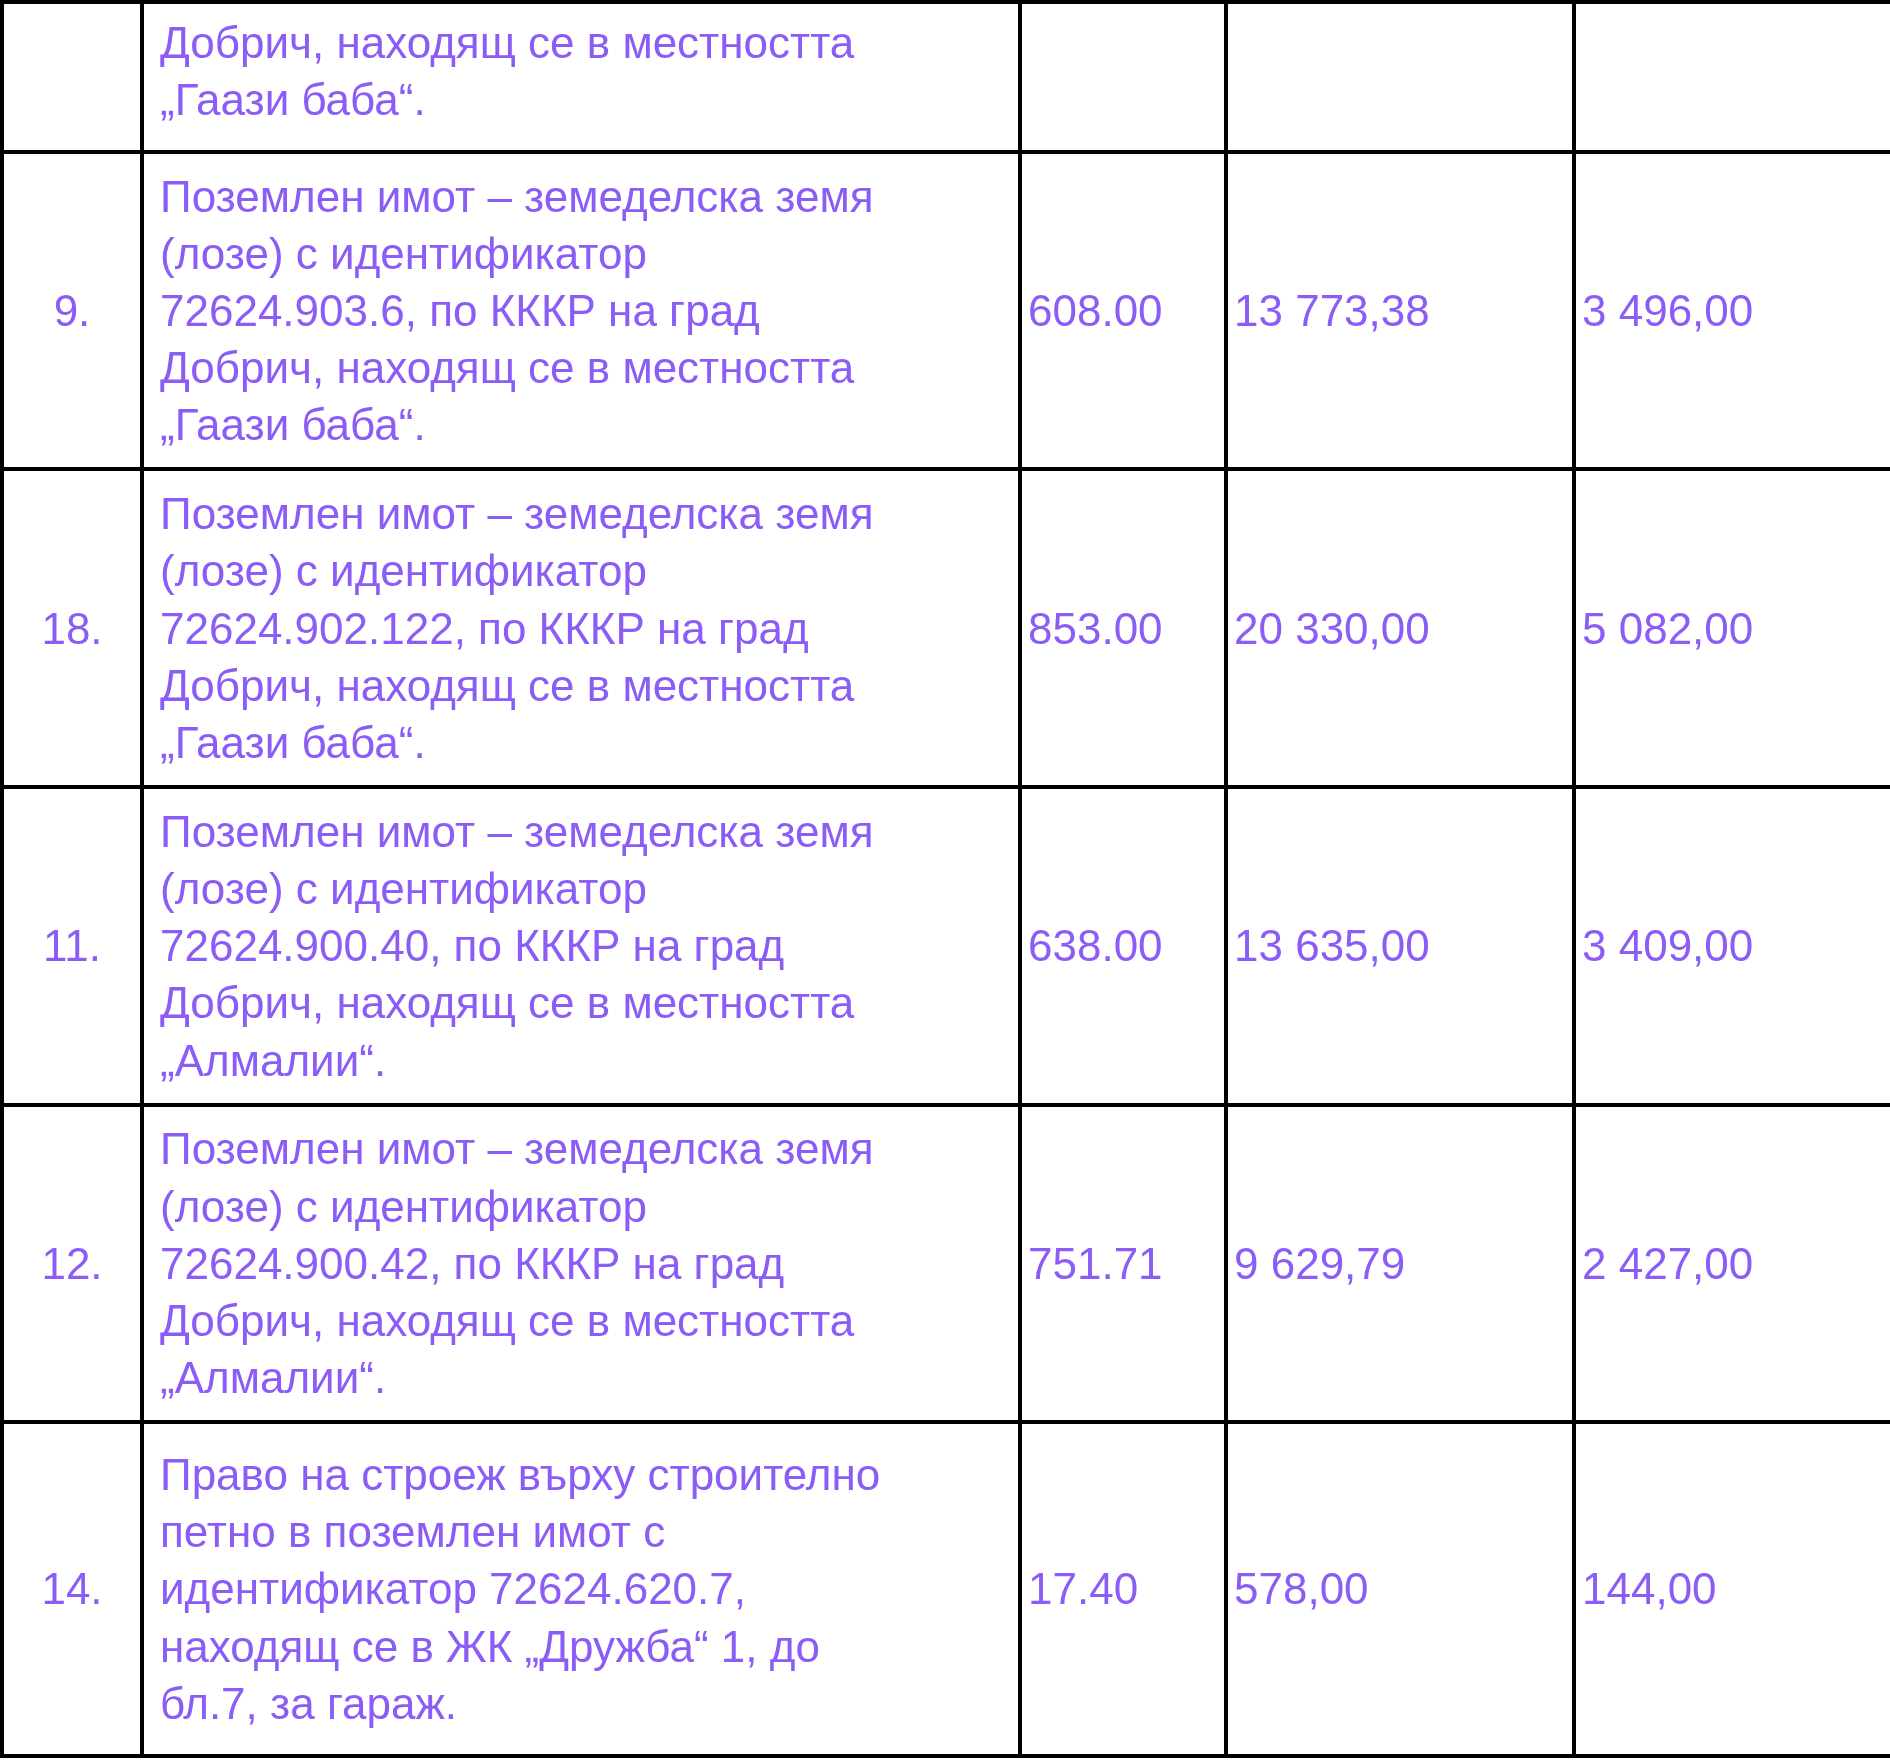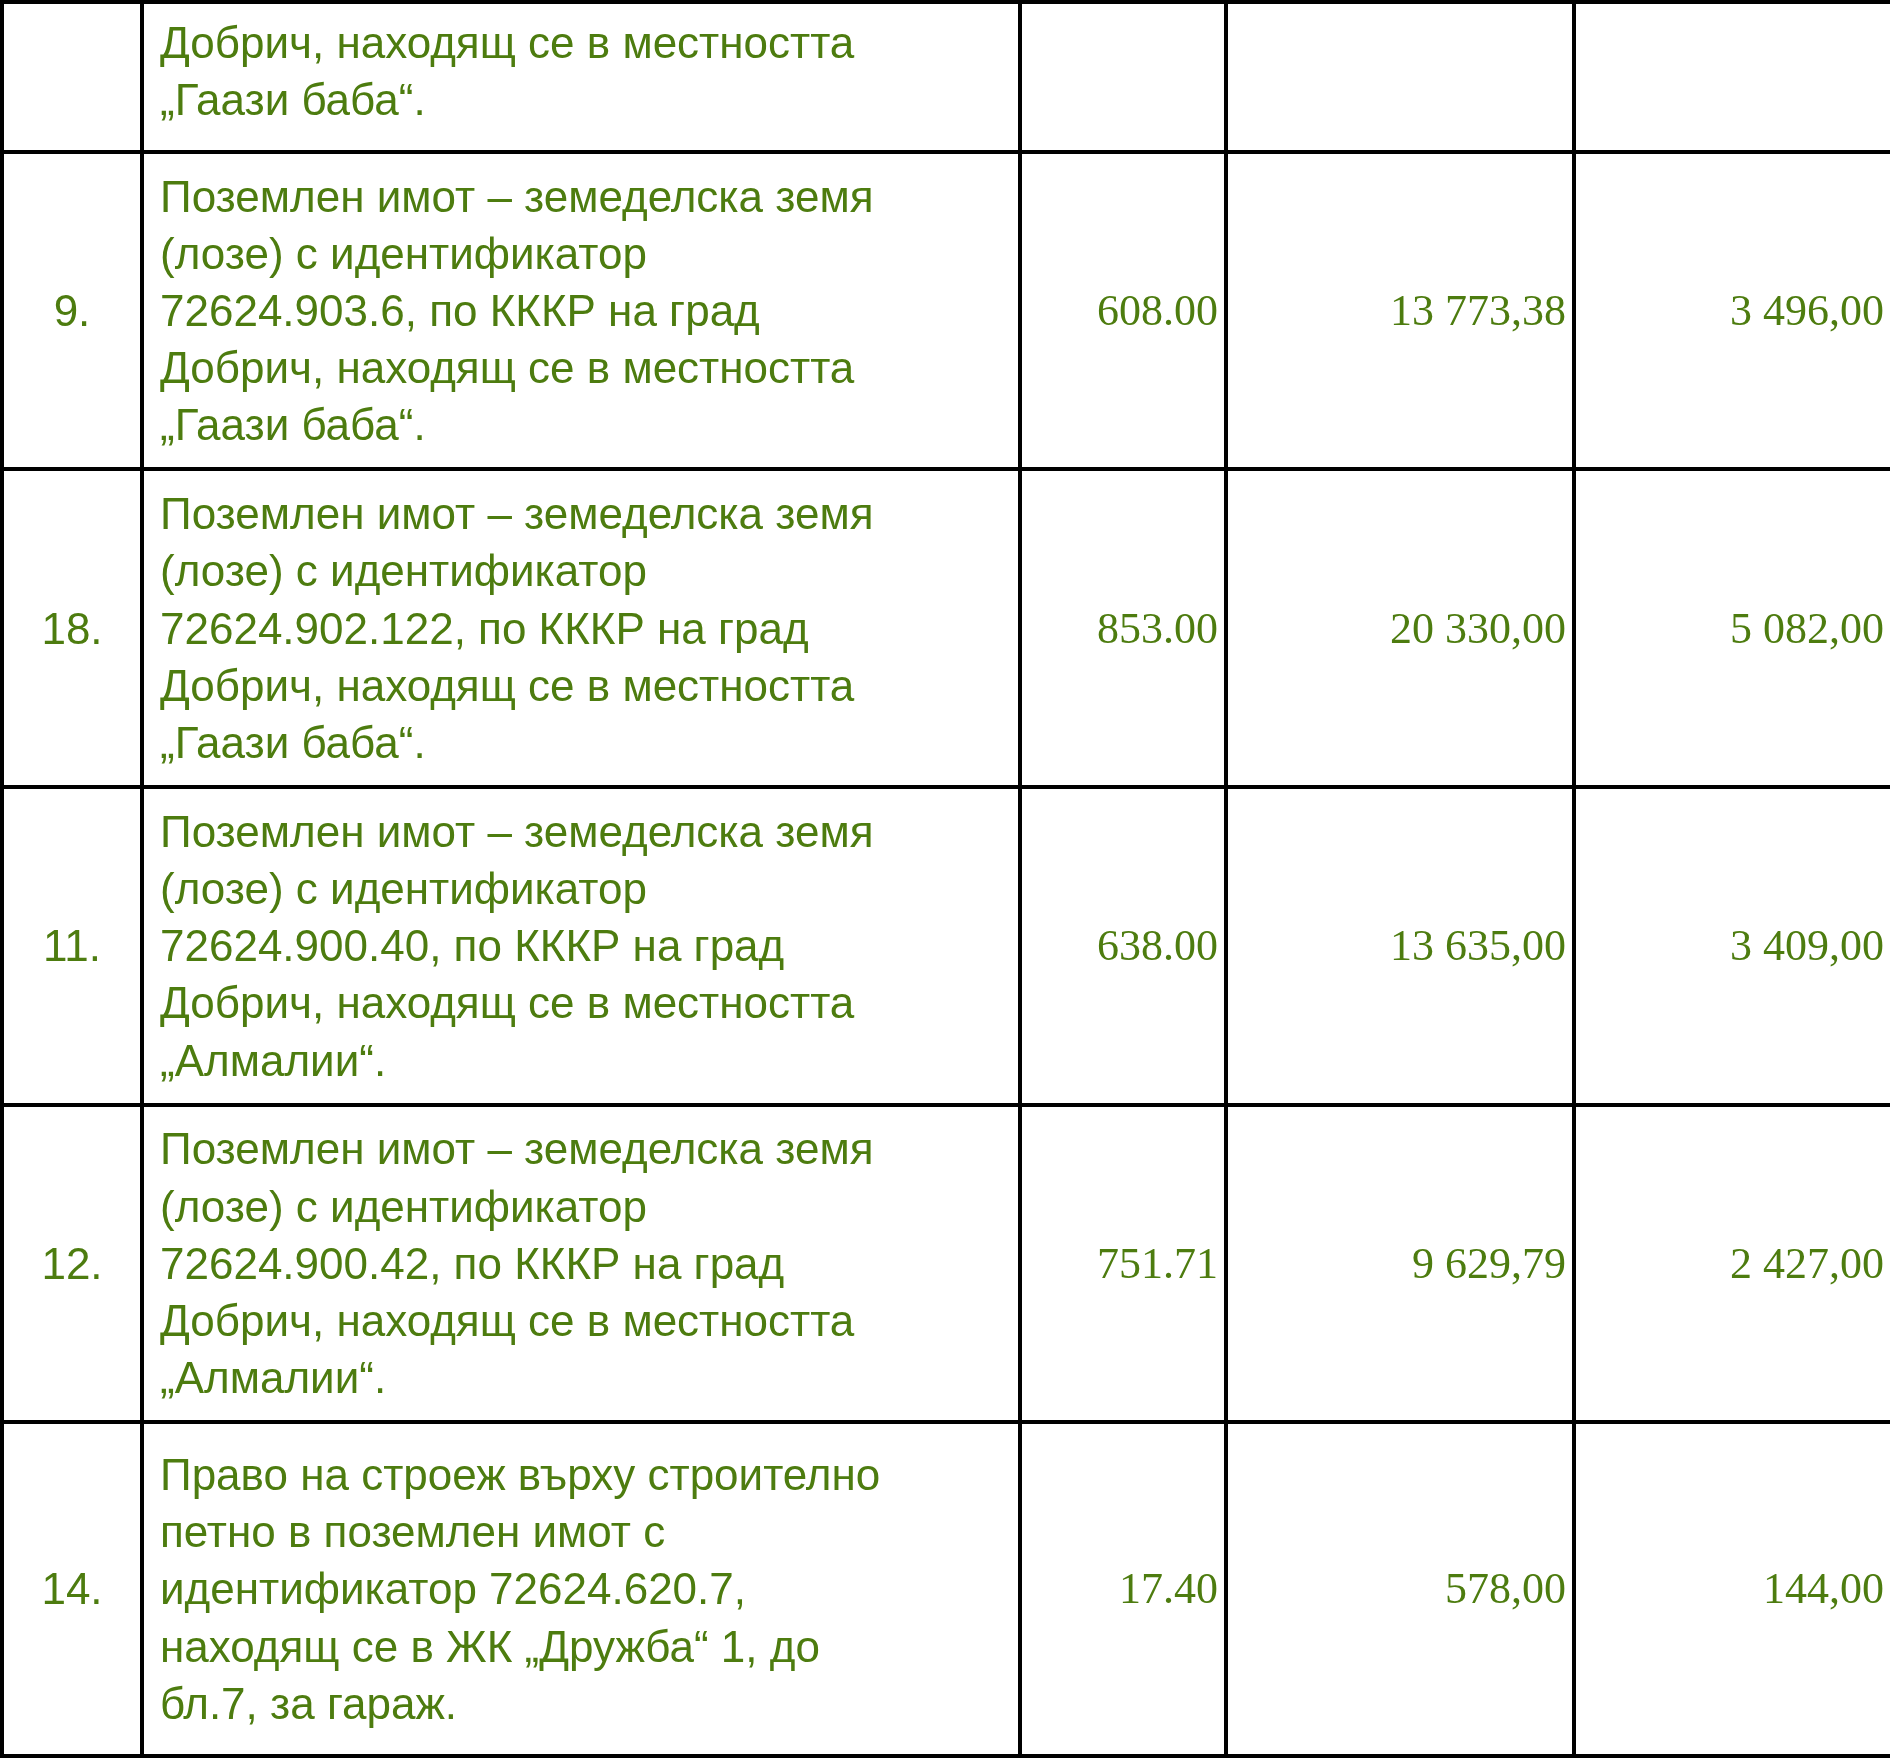--- a/index.html
+++ b/index.html
@@ -12,40 +12,39 @@
   }
   table.props {
     border-collapse: collapse;
     table-layout: fixed;
     width: 1890px;
     height: 1758px;
     font-family: "Liberation Sans", sans-serif;
   }
   table.props td {
     border: 4px solid #000000;
-    color: #4d7c0f;
+    color: #8b5cf6;
     font-size: 44px;
     line-height: 1.3;
     vertical-align: middle;
     overflow: hidden;
     background: #ffffff;
   }
   td.cell-num {
     text-align: center;
     padding: 0 4px;
   }
   td.cell-desc {
     white-space: pre-line;
     text-align: left;
     padding: 8px 10px 8px 16px;
   }
   td.cell-amount {
-    text-align: right;
+    text-align: left;
     padding: 0 6px;
-    font-family: Liberation Serif, serif;
   }
   tr.row-partial td.cell-desc {
     vertical-align: top;
     padding-top: 10px;
   }
   tr.row-partial { height: 148px; }
   tr.row-std     { height: 314px; }
   tr.row-last    { height: 330px; }
 </style>
 </head>

